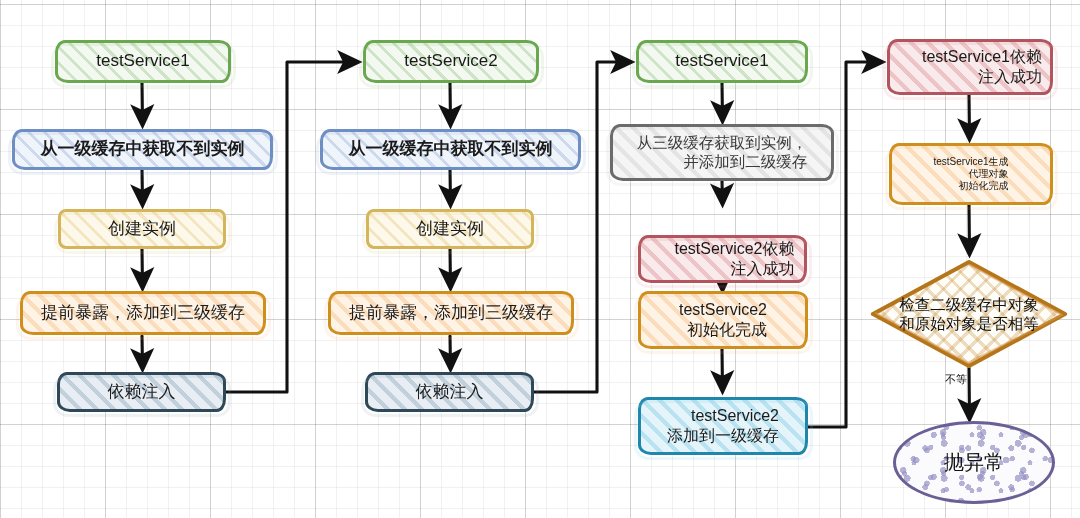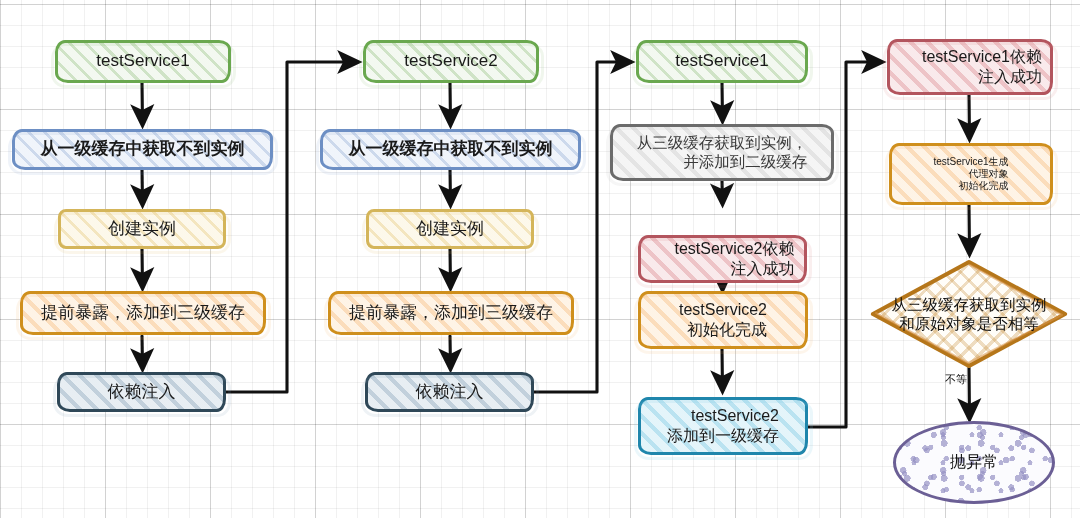--- a/index.html
+++ b/index.html
@@ -271,25 +271,25 @@
 代理对象
 初始化完成</span>
   </div>
 
   <div class="diamond" style="left:869px; top:259px; width:200px; height:110px;">
     <div class="shape"></div>
     <svg class="edge" viewBox="0 0 200 110">
       <path d="M100,3 L196,55 L100,107 L4,55 Z" fill="none" stroke="#b5761a" stroke-width="4.2" stroke-linejoin="round" stroke-linecap="round"></path>
       <path d="M101,6 L193,56 L99,104 L7,54" fill="none" stroke="#d9954a" stroke-width="2" opacity="0.55" stroke-linejoin="round" stroke-linecap="round"></path>
     </svg>
-    <span class="lbl" style="font-size:15.5px;">从三级缓存获取到实例
+    <span class="lbl" style="font-size:15.5px;">检查二级缓存中对象
 和原始对象是否相等</span>
   </div>
 
   <div class="edge-label" style="left:945px; top:372px; font-size:11px;">
     <span>不等</span>
   </div>
 
-  <div class="ellipse" style="left:893px; top:421px; width:156px; height:77px; font-size:16px;">
+  <div class="ellipse" style="left:893px; top:421px; width:156px; height:77px; font-size:20px;">
     <span class="lbl">抛异常</span>
   </div>
 
 </div>
 
 </body></html>

